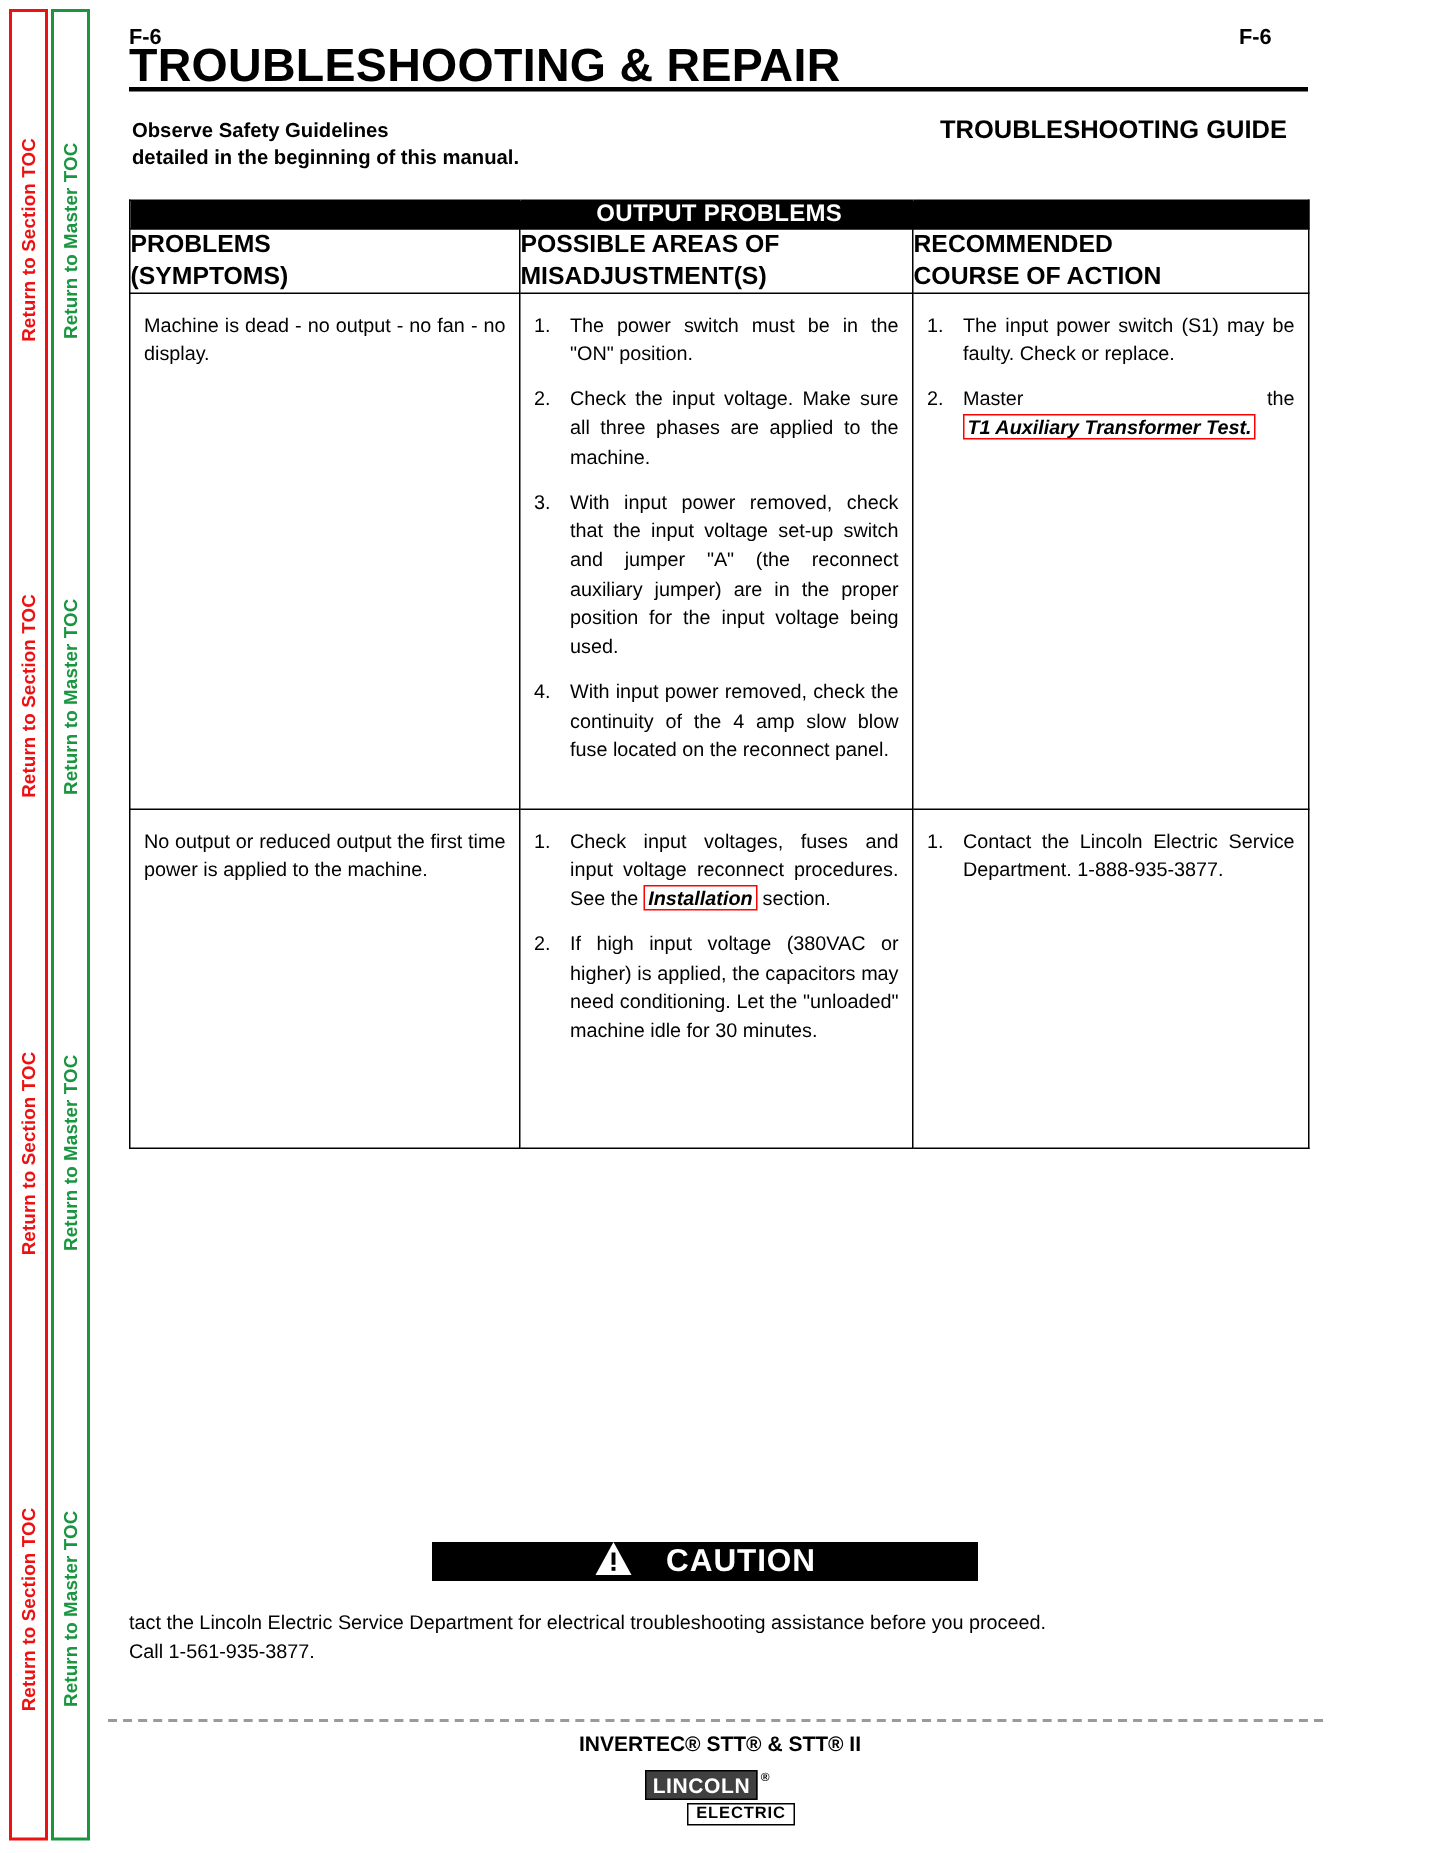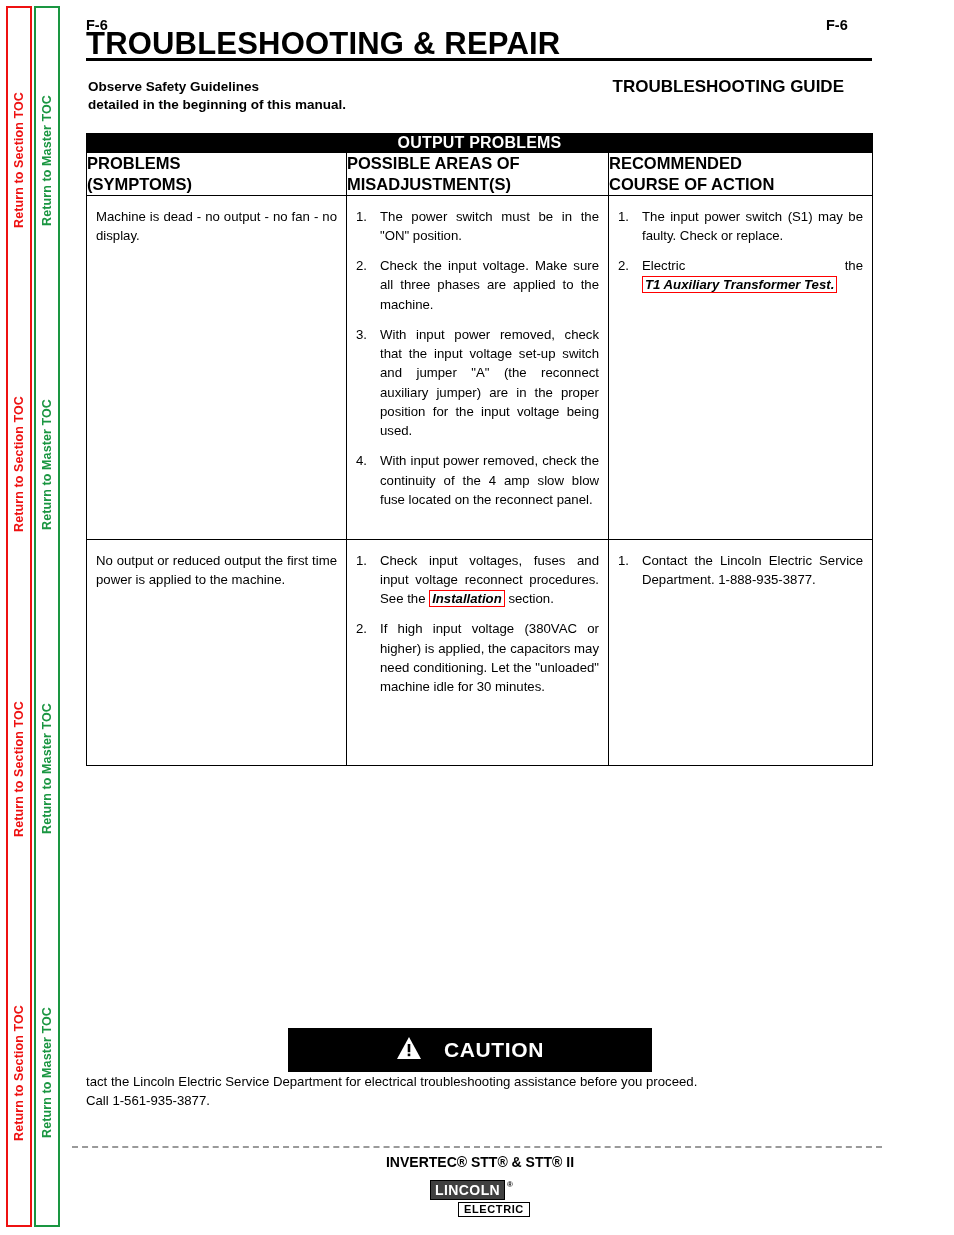--- a/index.html
+++ b/index.html
@@ -87,21 +87,21 @@
     position: absolute;
     top: 78px;
     left: 88px;
     font-size: 13.5px;
     font-weight: bold;
     line-height: 1.32;
   }
   .guide-label {
     position: absolute;
     top: 77px;
-    left: 492px;
+    left: 506px;
     width: 352px;
     text-align: right;
     font-size: 17px;
     font-weight: bold;
   }
 
   
   .ts-table {
     position: absolute;
     top: 133px;
@@ -181,21 +181,21 @@
     box-decoration-break: clone;
     -webkit-box-decoration-break: clone;
   }
 
   
   .caution-bar {
     position: absolute;
     top: 1028px;
     left: 288px;
     width: 364px;
-    height: 44px;
+    height: 26px;
     background: #000000;
     display: flex;
     align-items: center;
     justify-content: center;
     gap: 22px;
   }
   .warn-tri { display: block; }
   .caution-word {
     color: #ffffff;
     font-size: 21px;
@@ -357,21 +357,21 @@
         </td>
         <td>
           <div class="cell tall-a">
             <ol class="steps">
               <li>
                 <span class="num">1.</span>
                 <span>The input power switch (S1) may be faulty.  Check or replace.</span>
               </li>
               <li>
                 <span class="num">2.</span>
-                <span>Electric the </span><span class="xref">T1 Auxiliary Transformer Test.</span>
+                <span>Master the </span><span class="xref">T1 Auxiliary Transformer Test.</span>
               </li>
             </ol>
           </div>
         </td>
       </tr>
 
       <tr>
         <td>
           <div class="cell tall-b">
             <p class="sym">No output or reduced output the first time power is applied to the machine.</p>

